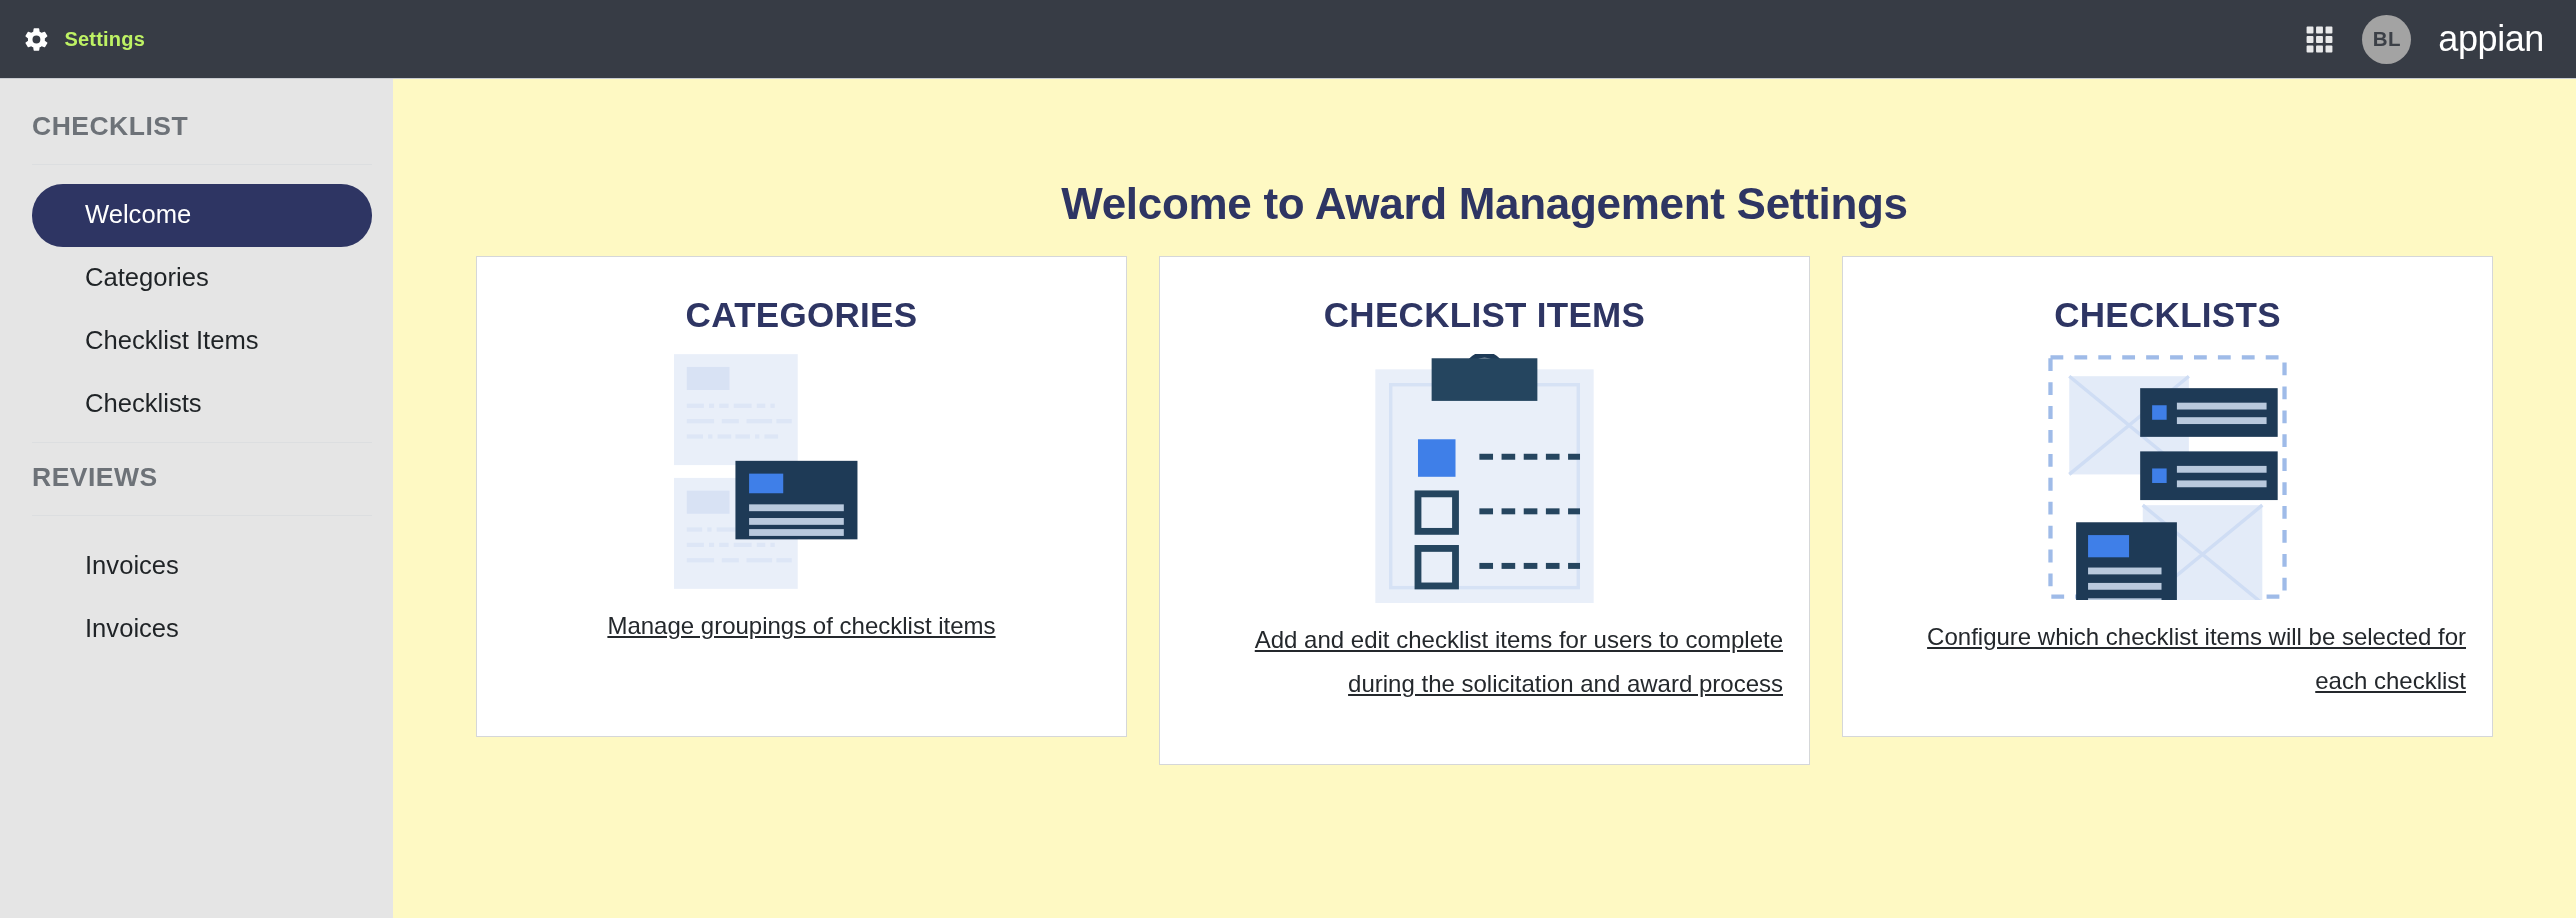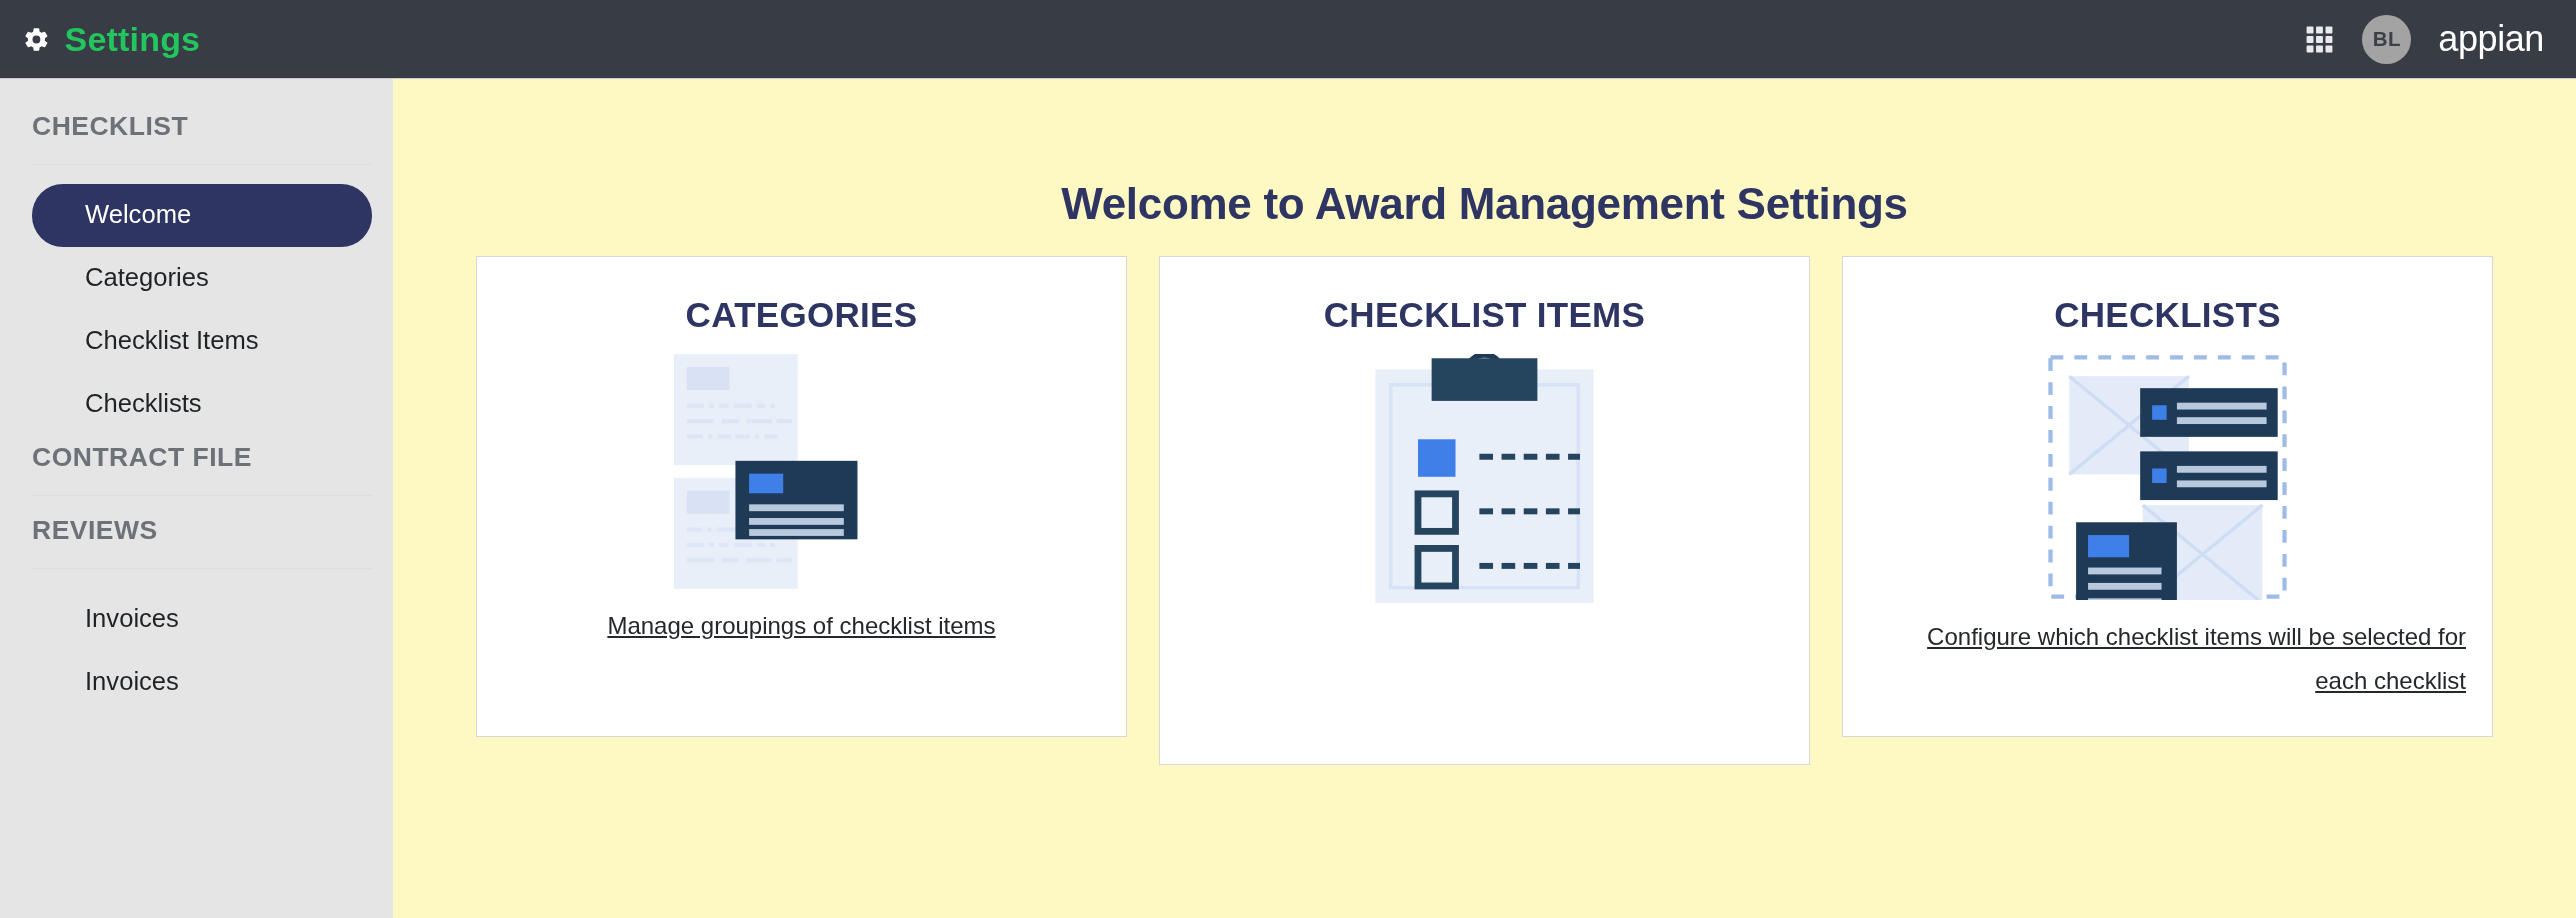--- a/index.html
+++ b/index.html
@@ -14,21 +14,21 @@
   .topbar {
     position: absolute; top: 0; left: 0;
     width: 2576px; height: 79px;
     background: #373c45;
     display: flex; align-items: center;
     border-bottom: 0.9px solid #c9ccd1;
   }
   .brand-left { display: flex; align-items: center; gap: 14.5px; margin-left: 23px; }
   .gear-icon { width: 27px; height: 27px; display: block; }
   .app-title {
-    color: #22c55e; font-size: 34px; font-weight: bold;
+    color: #bef264; font-size: 20px; font-weight: bold;
     letter-spacing: 0.2px; line-height: 1;
   }
   .topbar-right {
     margin-left: auto; display: flex; align-items: center;
     gap: 27px; margin-right: 32px;
   }
   .grid-icon { width: 31px; height: 31px; display: block; }
   .avatar {
     width: 49px; height: 49px; border-radius: 50%;
     background: #a3a3a3; color: #3c4047;
@@ -141,21 +141,20 @@
   <div class="nav-group">
     <div class="nav-heading">CHECKLIST</div>
     <div class="nav-rule"></div>
     <a class="nav-item active" href="#">Welcome</a>
     <a class="nav-item" href="#">Categories</a>
     <a class="nav-item" href="#">Checklist Items</a>
     <a class="nav-item" href="#">Checklists</a>
   </div>
 
   <div class="nav-group">
-    <div class="nav-heading">CONTRACT FILE</div>
     <div class="nav-rule"></div>
   </div>
 
   <div class="nav-group">
     <div class="nav-heading">REVIEWS</div>
     <div class="nav-rule"></div>
     <a class="nav-item" href="#">Invoices</a>
     <a class="nav-item" href="#">Invoices</a>
   </div>
 
@@ -256,20 +255,21 @@
           <rect x="50" y="228" width="44" height="44" fill="none" stroke="#25455f" stroke-width="8"></rect>
           <g fill="#25455f">
             <rect x="122" y="245" width="16" height="7"></rect>
               <rect x="148" y="245" width="16" height="7"></rect>
             <rect x="174" y="245" width="16" height="7"></rect>
               <rect x="200" y="245" width="16" height="7"></rect>
             <rect x="226" y="245" width="14" height="7"></rect>
           </g>
         </svg>
       </div>
+      <div class="card-desc">Add and edit checklist items for users to complete during the solicitation and award process</div>
     </div>
 
     <div class="card short">
       <div class="card-title">CHECKLISTS</div>
       <div class="card-art">
         <svg width="241" height="246" viewBox="0 0 282 288">
 
           <rect x="4" y="4" width="274" height="280" fill="none" stroke="#9fbbe8" stroke-width="5" stroke-dasharray="15 13"></rect>
 
           <rect x="26" y="26" width="140" height="115" fill="#e3ebf8"></rect>

